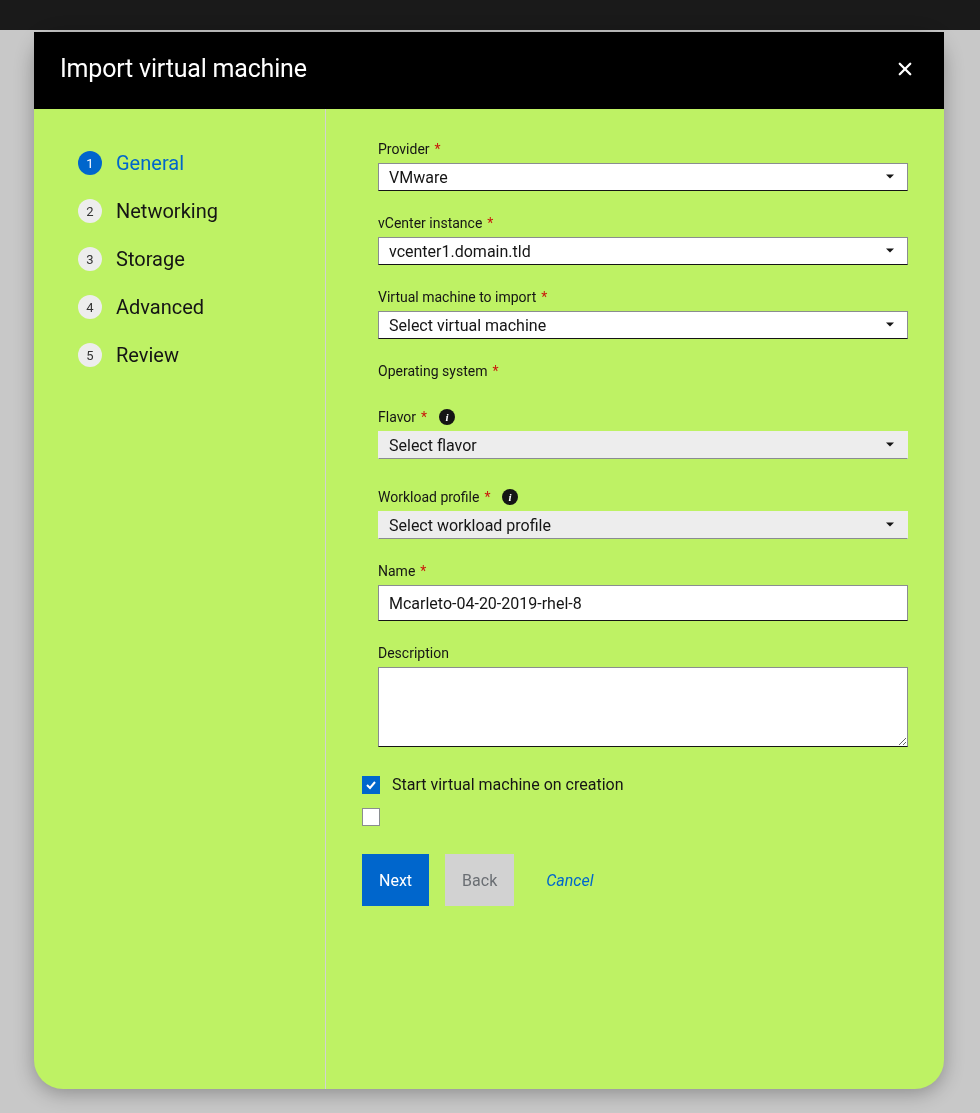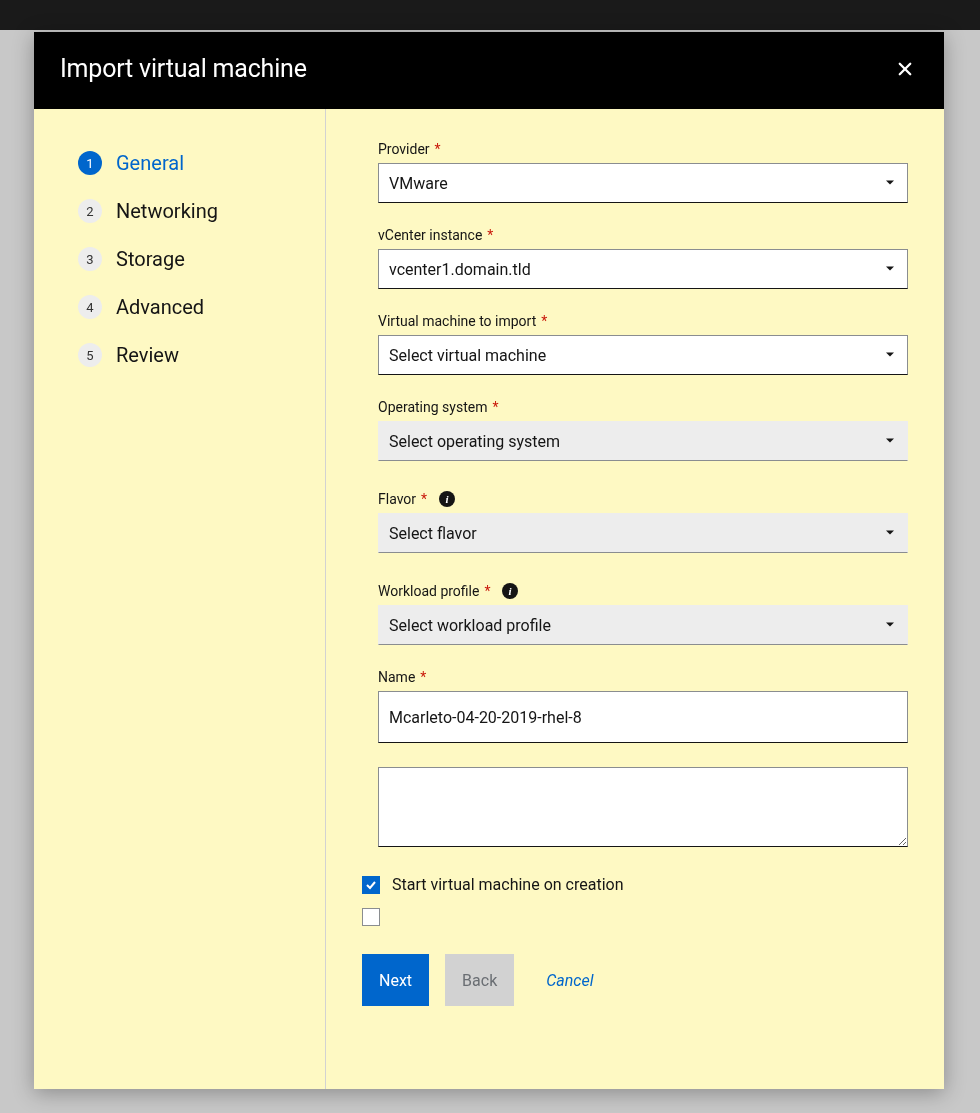--- a/index.html
+++ b/index.html
@@ -14,22 +14,23 @@
   .backdrop {
     position: absolute;
     inset: 0;
     background: linear-gradient(to bottom, #1a1a1a 0, #1a1a1a 30px, #c8c8c8 30px, #c8c8c8 100%);
   }
   .modal {
     position: absolute;
     left: 34px;
     top: 32px;
     width: 910px;
-    background: #fef9c3;
+    background: #bef264;
     box-shadow: 0 4px 20px rgba(0,0,0,0.3);
+    border-radius: 29px;
   }
   .modal-header {
     background: #000;
     color: #fff;
     padding: 22px 26px 26px 26px;
     display: flex;
     justify-content: space-between;
     align-items: center;
   }
   .modal-header h1 {
@@ -114,21 +115,21 @@
     height: 16px;
     display: inline-flex;
     align-items: center;
     justify-content: center;
   }
   .select-wrap {
     position: relative;
   }
   .select-control {
     width: 100%;
-    height: 40px;
+    height: 28px;
     border: 1px solid #8a8d90;
     border-bottom-color: #151515;
     background: #fff;
     padding: 0 40px 0 10px;
     font-size: 16px;
     color: #151515;
     display: flex;
     align-items: center;
     cursor: pointer;
   }
@@ -140,21 +141,21 @@
   }
   .select-caret {
     position: absolute;
     right: 12px;
     top: 50%;
     transform: translateY(-50%);
     pointer-events: none;
   }
   .text-input {
     width: 100%;
-    height: 52px;
+    height: 36px;
     border: 1px solid #8a8d90;
     border-bottom-color: #151515;
     padding: 8px 10px;
     font-size: 16px;
     color: #151515;
     font-family: inherit;
   }
   .textarea {
     width: 100%;
     height: 80px;
@@ -302,30 +303,20 @@
               </svg>
           </span>
         </div>
       </div>
 
       <div class="form-group" style="margin-bottom:30px">
         <div class="form-label">
           <span>Operating system</span>
           <span class="required">*</span>
         </div>
-        <div class="select-wrap">
-          <div class="select-control disabled">
-            <span>Select operating system</span>
-          </div>
-          <span class="select-caret">
-            <svg width="12" height="12" viewBox="0 0 12 12">
-                <path d="M2 4 L6 8 L10 4 Z" fill="#151515"></path>
-              </svg>
-          </span>
-        </div>
       </div>
 
       <div class="form-group" style="margin-bottom:30px">
         <div class="form-label">
           <span>Flavor</span>
           <span class="required">*</span>
           <span class="info-icon">
             <svg width="16" height="16" viewBox="0 0 16 16">
                 <circle cx="8" cy="8" r="8" fill="#151515"></circle>
                 <text x="8" y="12" text-anchor="middle" fill="#fff" font-size="11" font-family="serif" font-style="italic" font-weight="bold">i</text>
@@ -369,20 +360,23 @@
 
       <div class="form-group">
         <div class="form-label">
           <span>Name</span>
           <span class="required">*</span>
         </div>
         <input type="text" class="text-input" value="Mcarleto-04-20-2019-rhel-8" style="">
       </div>
 
       <div class="form-group">
+        <div class="form-label">
+          <span>Description</span>
+        </div>
         <textarea class="textarea" style=""></textarea>
       </div>
 
       <div class="checkbox-row" style="margin-top:21px;">
         <div class="checkbox checked">
           <svg width="12" height="12" viewBox="0 0 12 12">
               <path d="M2 6 L5 9 L10 3" stroke="#fff" stroke-width="2" fill="none"></path>
             </svg>
         </div>
         <span class="checkbox-label">Start virtual machine on creation</span>

